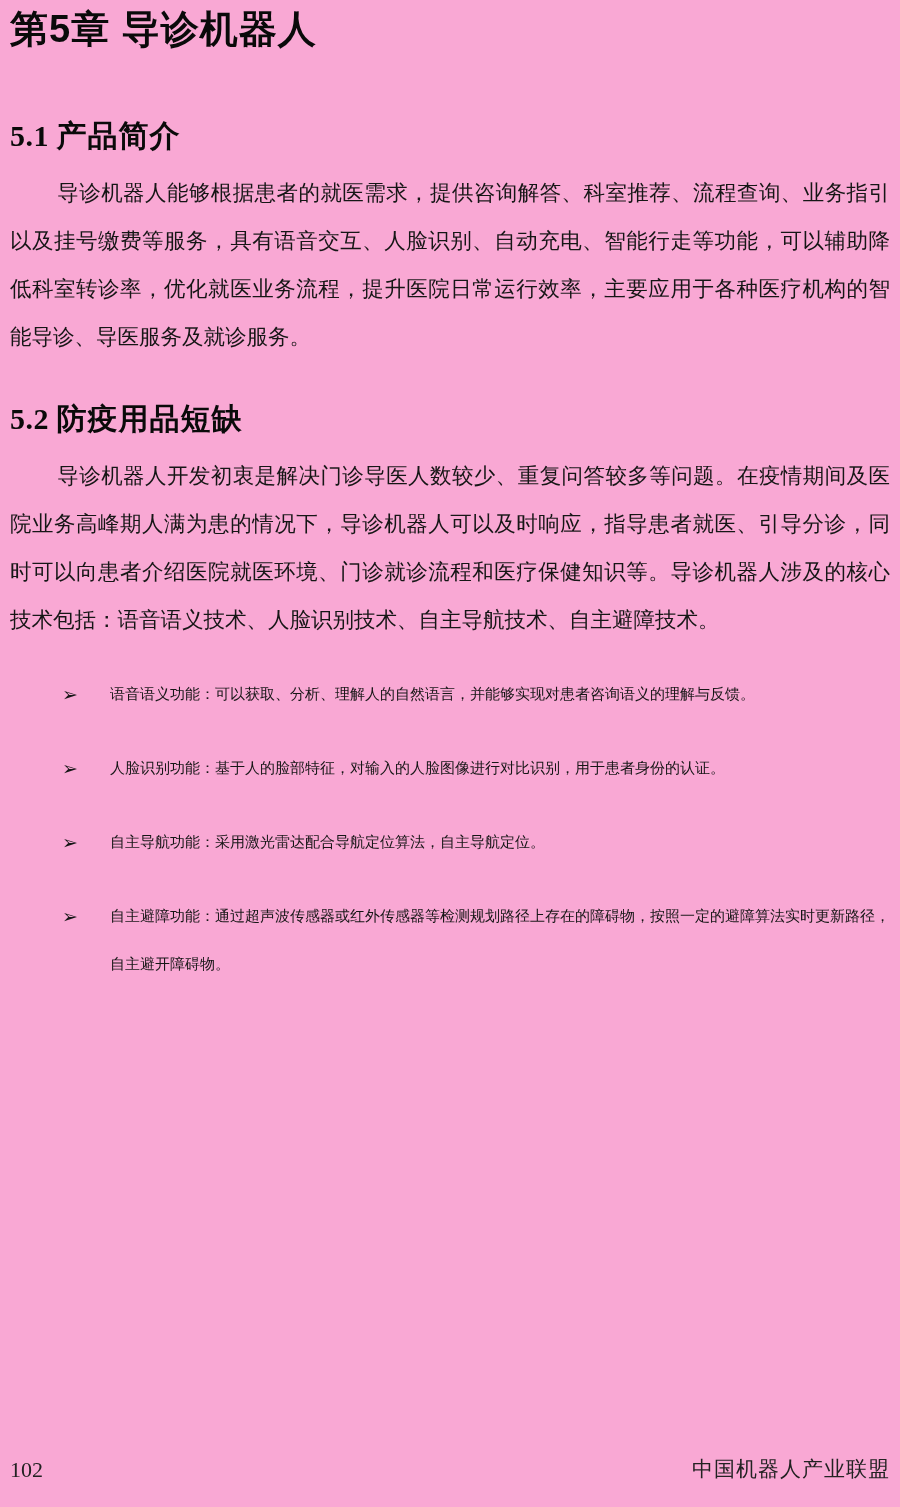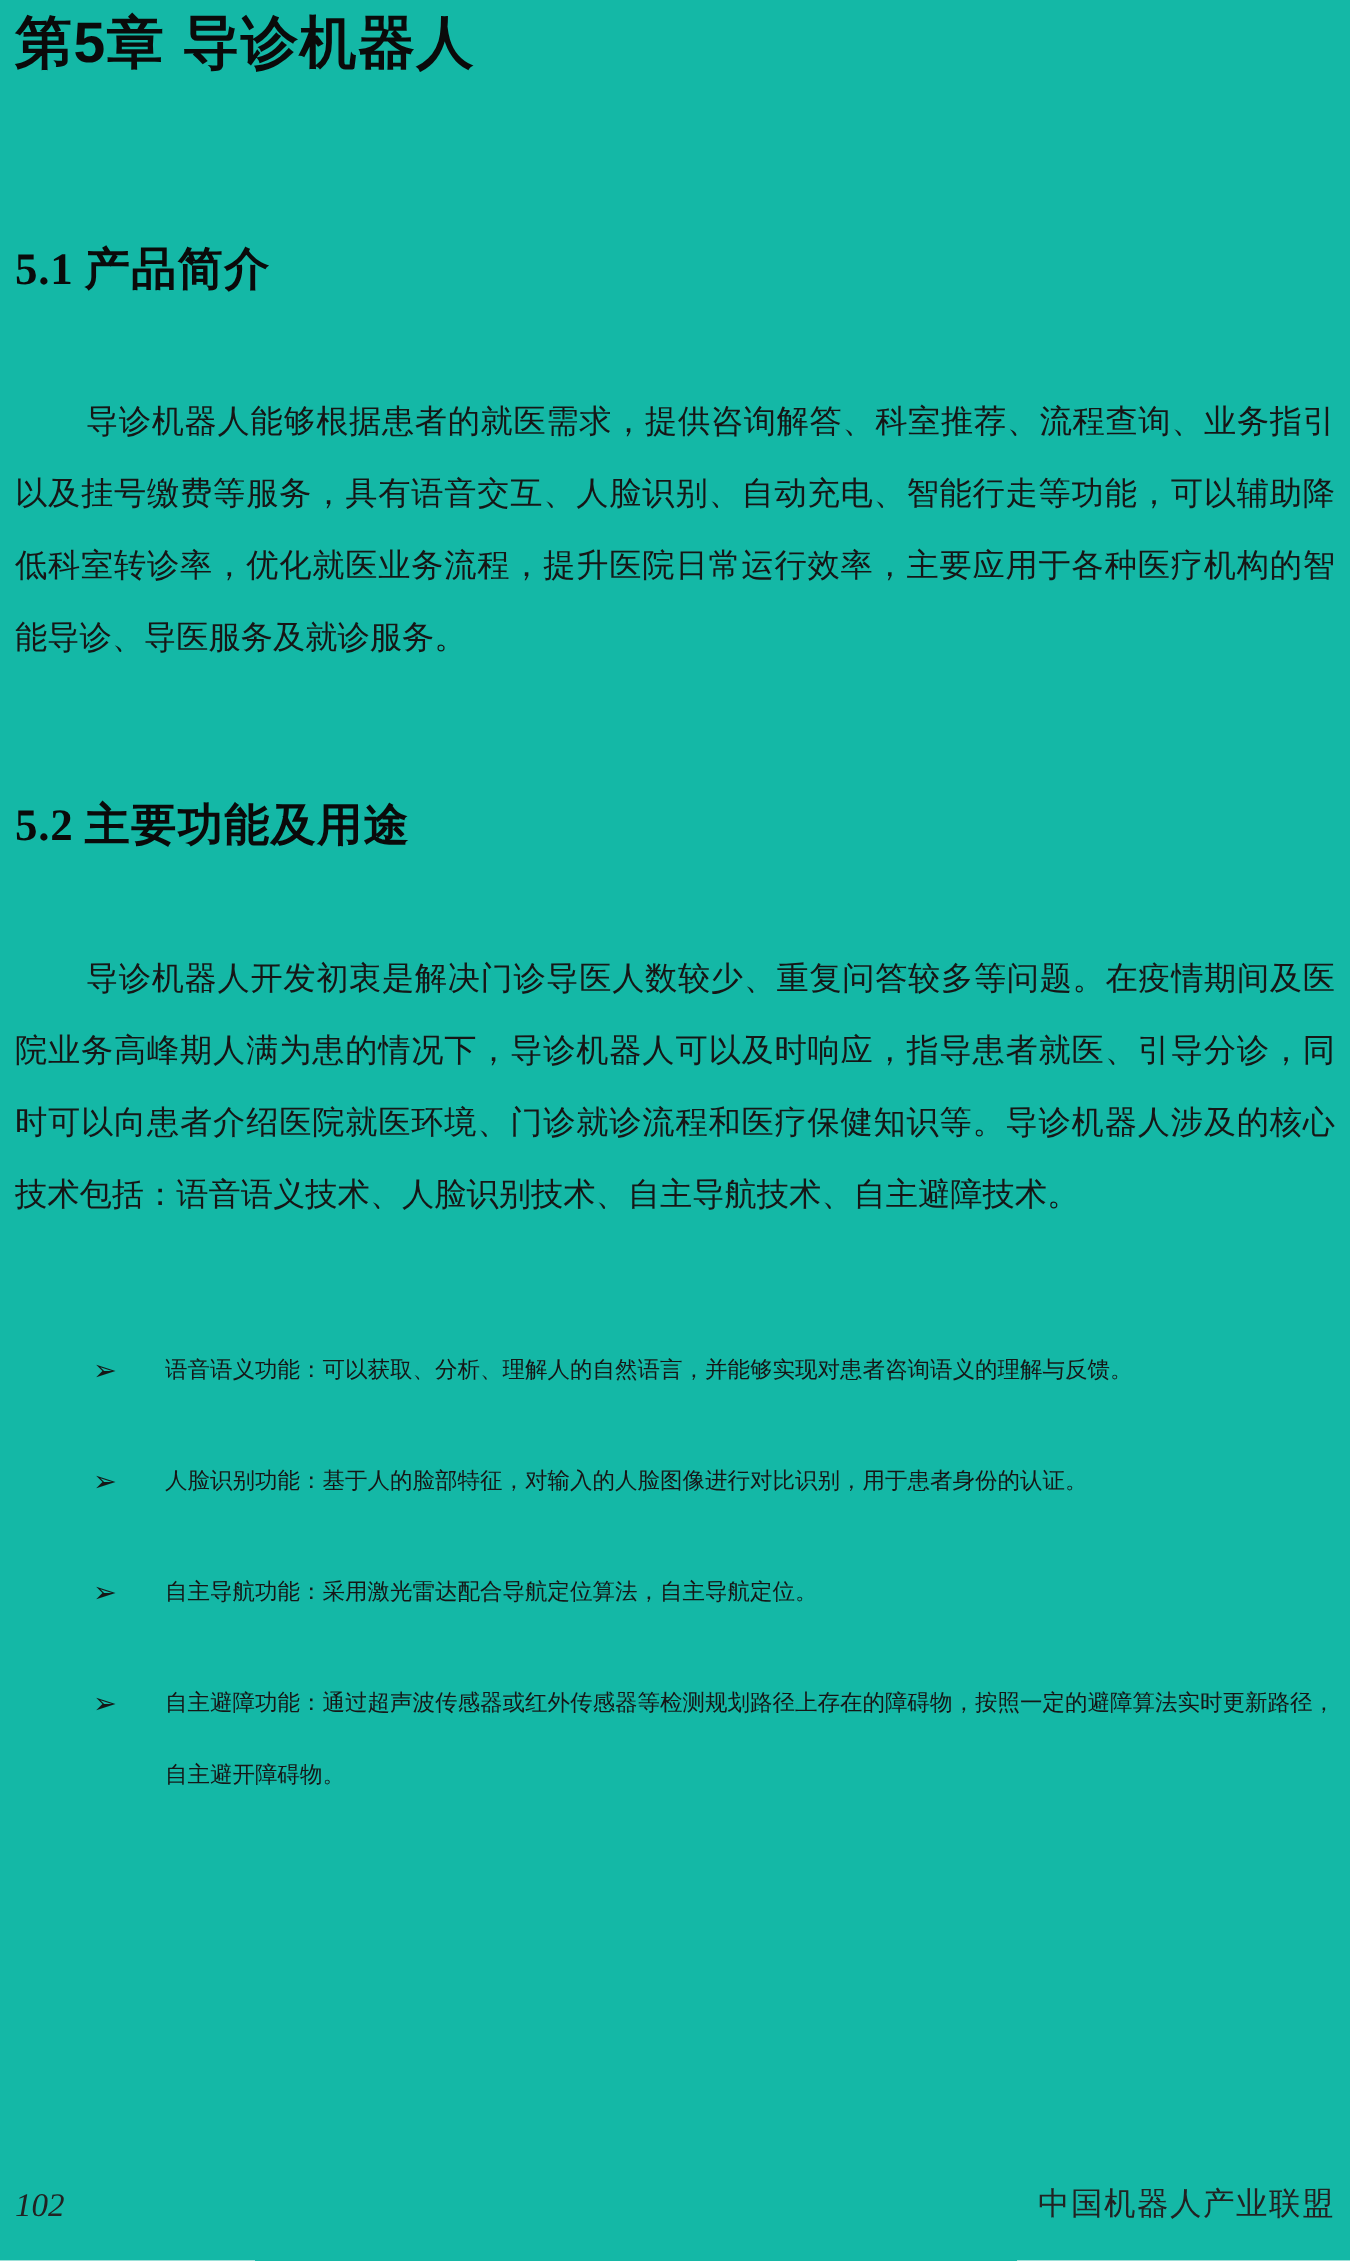--- a/index.html
+++ b/index.html
@@ -5,29 +5,28 @@
   html, body {
     margin: 0;
     padding: 0;
     background: #ffffff;
   }
   .page {
     position: relative;
     width: 900px;
     height: 1507px;
     margin: 0 auto;
-    background: #14b8a6;
+    background: #f9a8d4;
     color: #111111;
     box-sizing: border-box;
     padding: 6px 10px 20px 10px;
     display: flex;
     flex-direction: column;
     font-family: "Liberation Serif", "DejaVu Serif", serif;
     overflow: hidden;
-    gap: 44px;
   }
   h1.doc-title {
     margin: 2px 0 26px 0;
     font-family: "Liberation Sans", "DejaVu Sans", sans-serif;
     font-weight: bold;
     font-size: 38px;
     line-height: 1.15;
     color: #0a0a0a;
     letter-spacing: 1px;
   }
@@ -89,21 +88,20 @@
     display: flex;
     justify-content: space-between;
     align-items: flex-end;
     font-size: 21px;
     color: #222222;
     padding-bottom: 4px;
   }
   .footer .page-number {
     font-family: "Liberation Serif", "DejaVu Serif", serif;
     font-size: 22px;
-    font-style: italic;
   }
   .footer .org-name {
     font-family: "Liberation Serif", "DejaVu Serif", serif;
     font-size: 21px;
     letter-spacing: 1px;
   }
 </style>
 </head>
 <body>
 
@@ -114,21 +112,21 @@
 
   <h2 class="section-heading">
     <span class="sec-num">5.1</span>
     <span class="sec-text">产品简介</span>
   </h2>
 
   <p class="body-para">导诊机器人能够根据患者的就医需求，提供咨询解答、科室推荐、流程查询、业务指引以及挂号缴费等服务，具有语音交互、人脸识别、自动充电、智能行走等功能，可以辅助降低科室转诊率，优化就医业务流程，提升医院日常运行效率，主要应用于各种医疗机构的智能导诊、导医服务及就诊服务。</p>
 
   <h2 class="section-heading">
     <span class="sec-num">5.2</span>
-    <span class="sec-text">主要功能及用途</span>
+    <span class="sec-text">防疫用品短缺</span>
   </h2>
 
   <p class="body-para">导诊机器人开发初衷是解决门诊导医人数较少、重复问答较多等问题。在疫情期间及医院业务高峰期人满为患的情况下，导诊机器人可以及时响应，指导患者就医、引导分诊，同时可以向患者介绍医院就医环境、门诊就诊流程和医疗保健知识等。导诊机器人涉及的核心技术包括：语音语义技术、人脸识别技术、自主导航技术、自主避障技术。</p>
 
   <ul class="bullet-list">
     <li>
       <span class="bullet-marker">➢</span>
       <span class="bullet-text">语音语义功能：可以获取、分析、理解人的自然语言，并能够实现对患者咨询语义的理解与反馈。</span>
     </li>
     <li>

